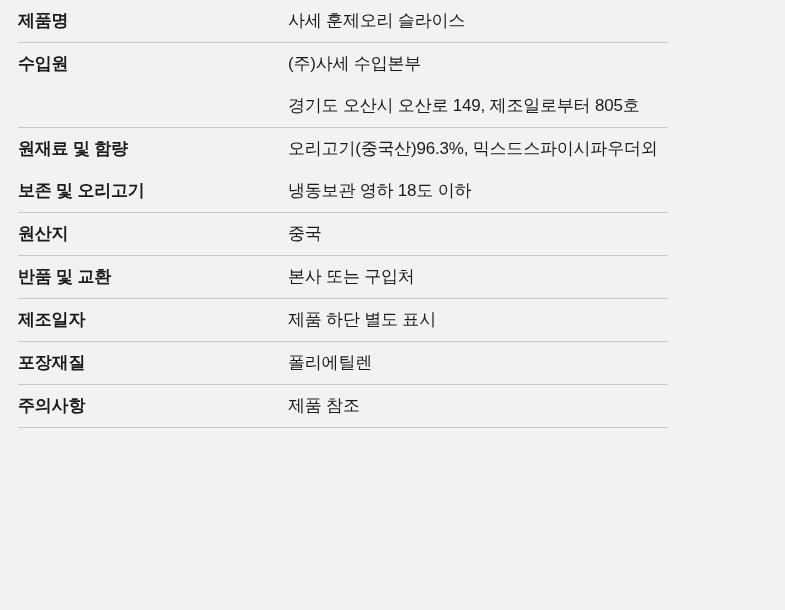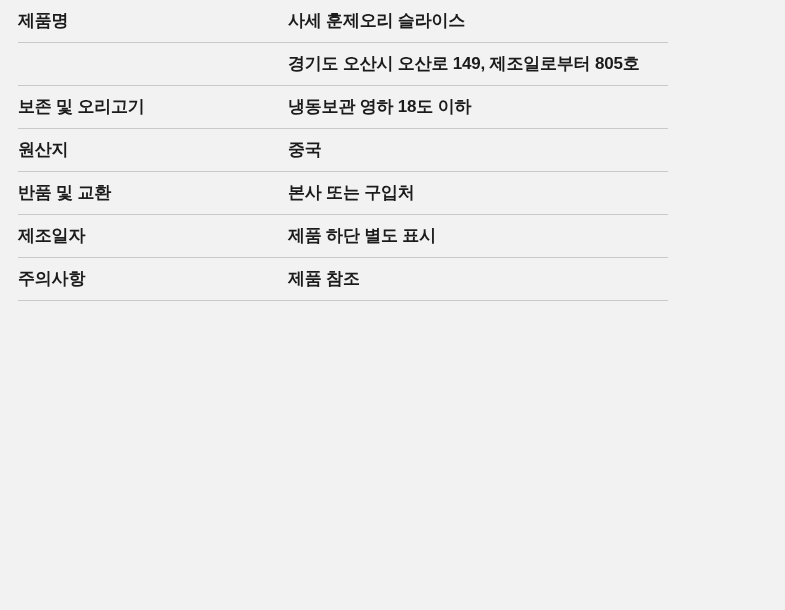--- a/index.html
+++ b/index.html
@@ -45,46 +45,54 @@
   td.label {
     width: 270px;
     padding-left: 32px;
     font-weight: bold;
     color: #1b1b1b;
     height: 42px;
   }
   td.value {
     padding-left: 4px;
     color: #1b1b1b;
-    font-weight: bold;
+    font-weight: normal;
     height: 42px;
   }
   .cont-row td {
     height: 42px;
   }
 </style>
 </head>
 <body>
 
 <div class="sheet">
   <table class="spec">
     <tbody>
 
       <tr>
         <td class="label">제품명</td>
         <td class="value">사세 훈제오리 슬라이스</td>
       </tr>
 
+      <tr class="no-rule">
+        <td class="label">수입원</td>
+        <td class="value">(주)사세 수입본부</td>
+      </tr>
 
       <tr class="cont-row">
         <td class="label"></td>
         <td class="value">경기도 오산시 오산로 149, 제조일로부터 805호</td>
       </tr>
 
 
+      <tr class="no-rule">
+        <td class="label">원재료 및 함량</td>
+        <td class="value">오리고기(중국산)96.3%, 믹스드스파이시파우더외</td>
+      </tr>
 
 
 
       <tr>
         <td class="label">보존 및 오리고기</td>
         <td class="value">냉동보관 영하 18도 이하</td>
       </tr>
 
 
       <tr>
@@ -95,20 +103,24 @@
       <tr>
         <td class="label">반품 및 교환</td>
         <td class="value">본사 또는 구입처</td>
       </tr>
 
       <tr>
         <td class="label">제조일자</td>
         <td class="value">제품 하단 별도 표시</td>
       </tr>
 
+      <tr>
+        <td class="label">포장재질</td>
+        <td class="value">폴리에틸렌</td>
+      </tr>
 
       <tr>
         <td class="label">주의사항</td>
         <td class="value">제품 참조</td>
       </tr>
 
     </tbody>
   </table>
 </div>
 

